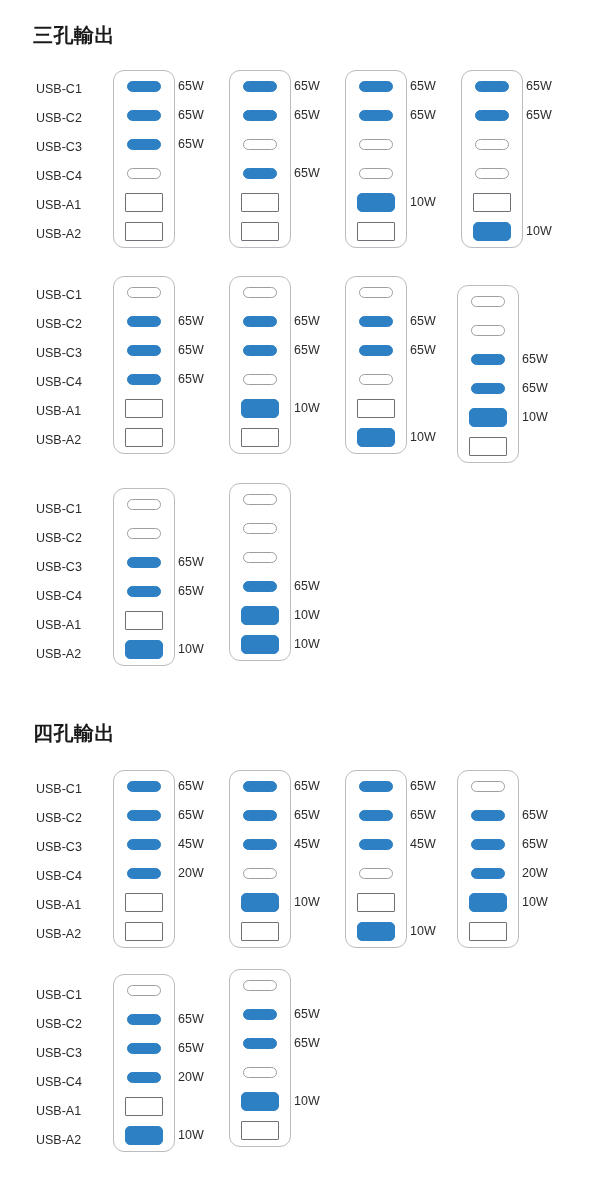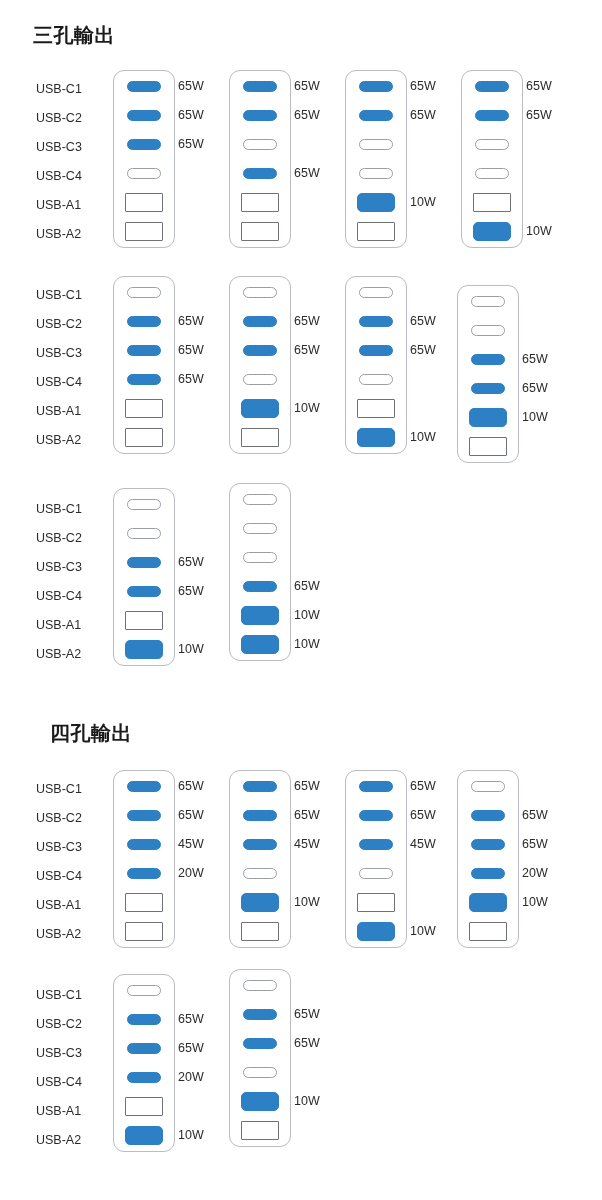--- a/index.html
+++ b/index.html
@@ -219,21 +219,21 @@
     <div class="device" style="left: 229px; top: 483px; height: 178px;"></div>
     <div class="slot-c off" style="left: 260px; top: 493.5px;"></div>
     <div class="slot-c off" style="left: 260px; top: 522.5px;"></div>
     <div class="slot-c off" style="left: 260px; top: 551.5px;"></div>
     <div class="slot-c on" style="left: 260px; top: 580.5px;"></div>
     <div class="watt" style="left: 294px; top: 579px;">65W</div>
     <div class="slot-a on" style="left: 260px; top: 605.5px;"></div>
     <div class="watt" style="left: 294px; top: 608px;">10W</div>
     <div class="slot-a on" style="left: 260px; top: 634.5px;"></div>
     <div class="watt" style="left: 294px; top: 637px;">10W</div>
-    <div class="section-title" style="left: 50px; top: 720px;">四孔輸出</div>
+    <div class="section-title" style="left: 33px; top: 720px;">四孔輸出</div>
     <div class="label-col" style="left: 36px; top: 782px;">
       <div class="port-label" style="top: 0px;">USB-C1</div>
       <div class="port-label" style="top: 29px;">USB-C2</div>
       <div class="port-label" style="top: 58px;">USB-C3</div>
       <div class="port-label" style="top: 87px;">USB-C4</div>
       <div class="port-label" style="top: 116px;">USB-A1</div>
       <div class="port-label" style="top: 145px;">USB-A2</div>
     </div>
     <div class="device" style="left: 113px; top: 770px; height: 178px;"></div>
     <div class="slot-c on" style="left: 144px; top: 780.5px;"></div>

